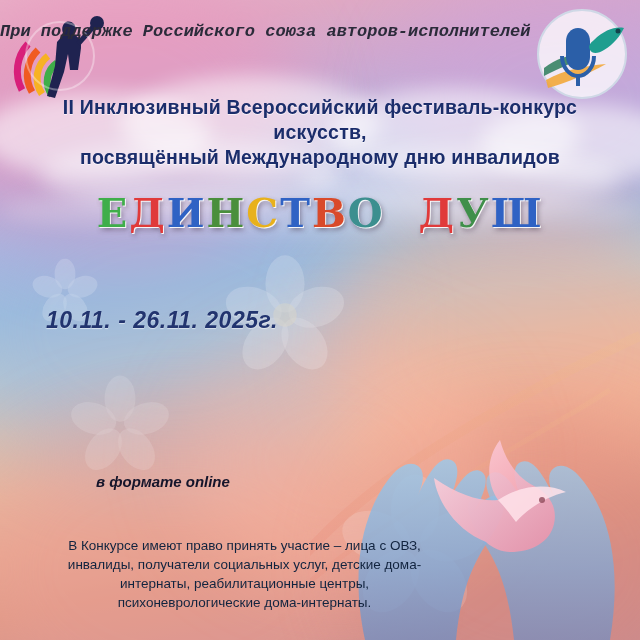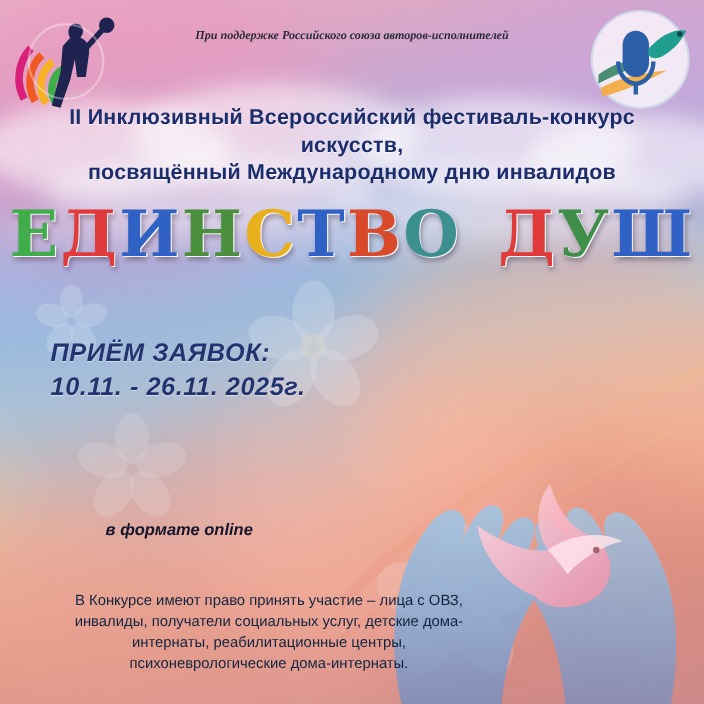--- a/index.html
+++ b/index.html
@@ -73,47 +73,46 @@
   }
   .logo-right {
     position: absolute;
     right: 10px; top: 6px;
     width: 96px; height: 96px;
   }
 
   .support {
     position: absolute;
     left: 0; right: 0; top: 24px;
-    text-align: center;
     color: #2b2b3a;
-    font-size: 11px;
+    font-size: 17px;
     font-weight: bold;
     font-style: italic;
     line-height: 16px;
-    font-family: Liberation Serif, serif;
+    font-family: Liberation Mono, monospace;
   }
   .support div { white-space: nowrap; }
 
   .title {
     position: absolute;
     left: 14px; right: 14px; top: 95px;
     text-align: center;
     font-size: 19.5px;
     font-weight: bold;
     color: #1b2d6b;
     line-height: 25px;
     letter-spacing: .2px;
     text-shadow: 0 1px 0 rgba(255,255,255,.65);
   }
 
   .bigtitle {
     position: absolute;
     left: 0; right: 0; top: 182px;
     text-align: center;
-    font-size: 58px;
+    font-size: 40px;
     font-weight: bold;
     font-family: "DejaVu Serif", serif;
     letter-spacing: 2px;
     line-height: 62px;
   }
   .bigtitle span {
     display: inline-block;
     text-shadow:
       1px 1px 0 rgba(255,255,255,.9),
       2px 3px 5px rgba(60,40,60,.45);
@@ -300,21 +299,20 @@
   <div class="title">
     <div>II Инклюзивный Всероссийский фестиваль-конкурс искусств,</div>
     <div>посвящённый Международному дню инвалидов</div>
   </div>
 
   <div class="bigtitle">
     <span id="bt-word1"><span style="color: rgb(63, 174, 74);">Е</span><span style="color: rgb(224, 58, 58);">Д</span><span style="color: rgb(47, 98, 196);">И</span><span style="color: rgb(74, 143, 60);">Н</span><span style="color: rgb(232, 177, 28);">С</span><span style="color: rgb(47, 98, 196);">Т</span><span style="color: rgb(217, 74, 42);">В</span><span style="color: rgb(60, 143, 143);">О</span></span><span class="sp"></span><span id="bt-word2"><span style="color: rgb(224, 58, 58);">Д</span><span style="color: rgb(63, 143, 74);">У</span><span style="color: rgb(47, 98, 196);">Ш</span></span>
   </div>
 
   <div class="accept">
-    <div>ПРИЁМ ЗАЯВОК:</div>
     <div>10.11. - 26.11. 2025г.</div>
   </div>
 
   <div class="free">
   </div>
   <div class="online">в формате online</div>
 
   <div class="rules">В Конкурсе имеют право принять участие – лица с ОВЗ, инвалиды, получатели социальных услуг, детские дома-интернаты, реабилитационные центры, психоневрологические дома-интернаты.</div>
 
 </div>

